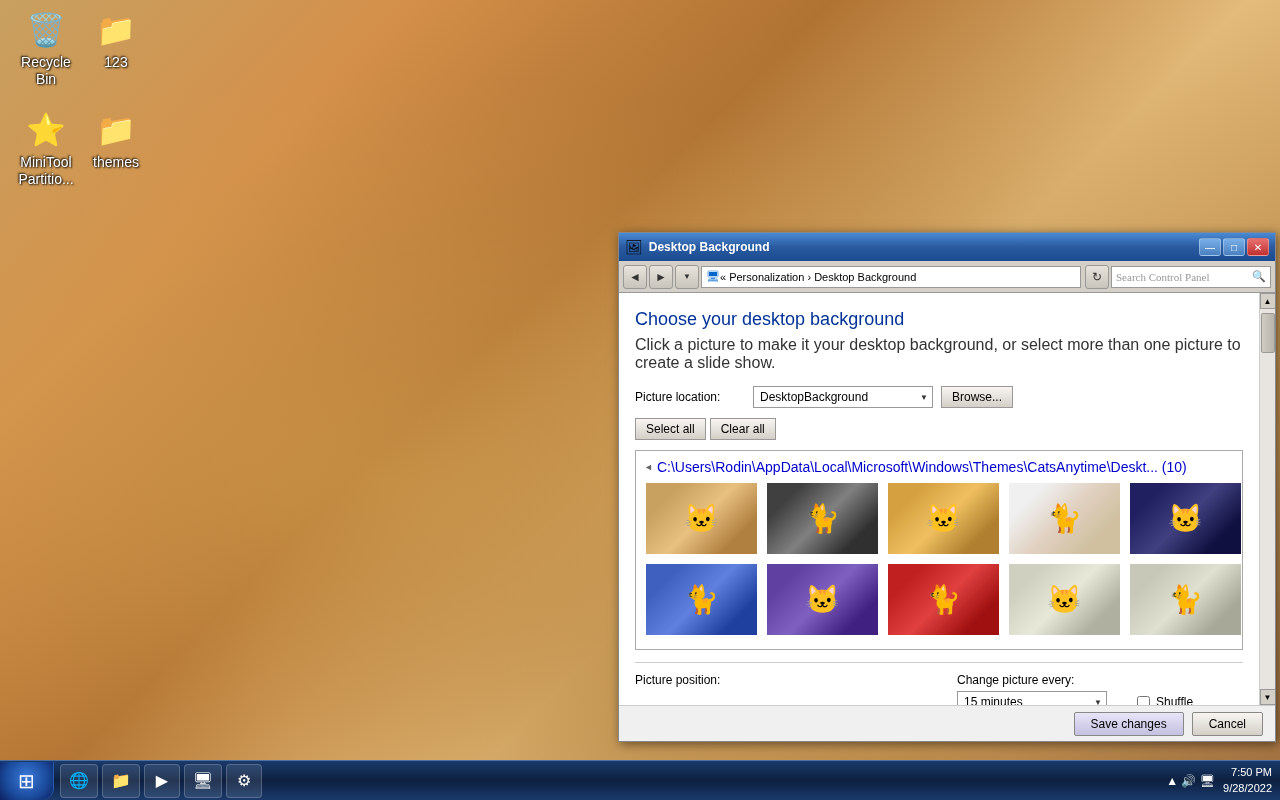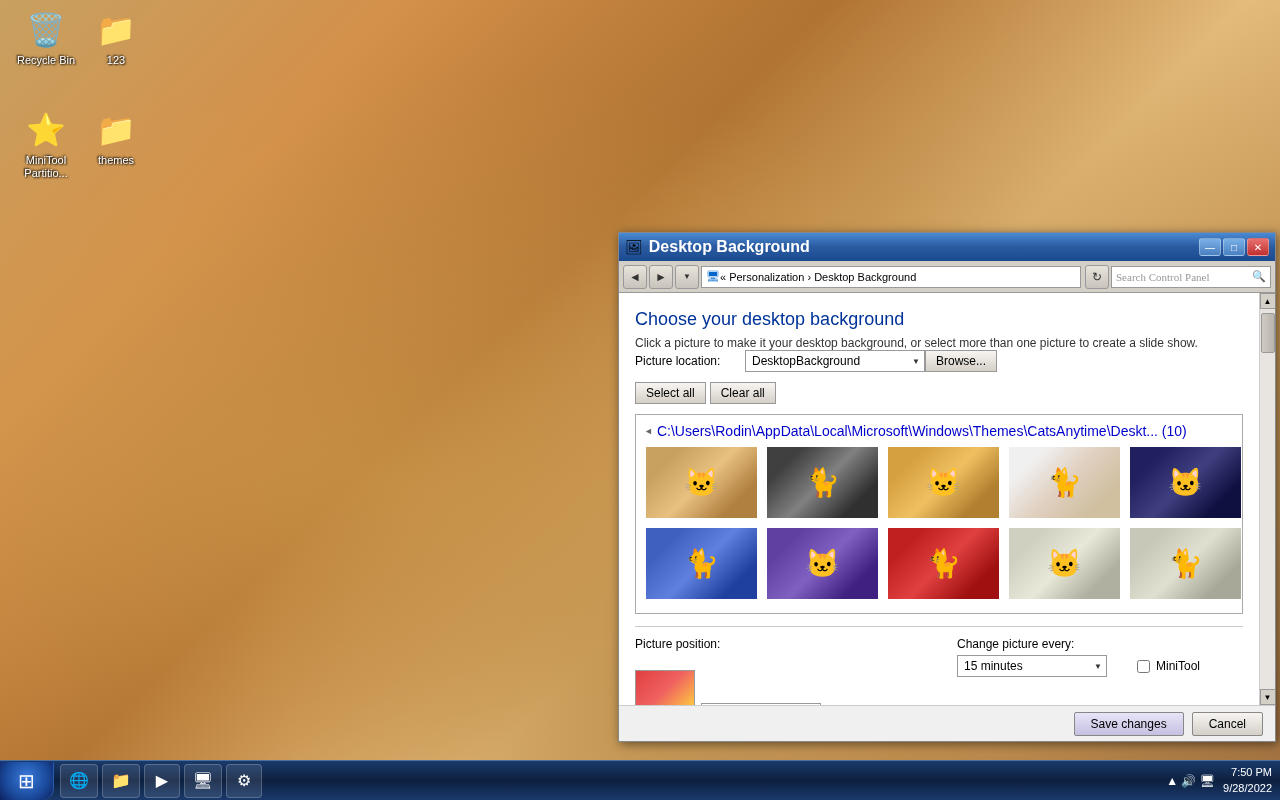--- a/index.html
+++ b/index.html
@@ -46,21 +46,21 @@
       width: 40px;
       height: 40px;
       margin-bottom: 4px;
       display: flex;
       align-items: center;
       justify-content: center;
       font-size: 32px;
     }
     .desktop-icon .icon-label {
       color: white;
-      font-size: 11px;
+      font-size: 14px;
       text-shadow: 1px 1px 2px black, -1px -1px 2px black;
       line-height: 1.2;
     }
 
     #icon-recycle { top: 10px; left: 10px; }
 
     
     #taskbar {
       position: absolute;
       bottom: 0;
@@ -142,21 +142,21 @@
       height: 28px;
       background: linear-gradient(to bottom, #4a8ad4 0%, #2a5aa0 50%, #1a4a90 100%);
       display: flex;
       align-items: center;
       padding: 0 6px;
       flex-shrink: 0;
     }
 
     #title-bar-text {
       color: white;
-      font-size: 16px;
+      font-size: 12px;
       font-weight: bold;
       margin-left: 6px;
       flex: 1;
     }
 
     .title-btn {
       width: 22px;
       height: 18px;
       display: flex;
       align-items: center;
@@ -276,28 +276,30 @@
     }
 
     h1.page-title {
       font-size: 18px;
       font-weight: normal;
       color: #003399;
       margin-bottom: 6px;
     }
 
     .page-subtitle {
-      font-size: 12px;
+      font-size: 16px;
       color: #333;
+      margin-bottom: 14px;
     }
 
     .form-row {
       display: flex;
       align-items: center;
       margin-bottom: 10px;
+      gap: 8px;
     }
 
     .form-label {
       font-size: 12px;
       color: #000;
       min-width: 110px;
     }
 
     .dropdown {
       height: 22px;
@@ -586,21 +588,21 @@
             </div>
 
             <div class="bottom-group">
               <div class="bottom-label">Change picture every:</div>
               <div style="display:flex;align-items:center;gap:10px;">
                 <div class="dropdown" style="min-width:150px;">
                   <span>15 minutes</span>
                 </div>
                 <div class="checkbox-row">
                   <input type="checkbox" style="">
-                  <span>MiniTool</span>
+                  <span>Shuffle</span>
                 </div>
               </div>
             </div>
           </div>
         </div>
 
       </div>
 
       <div id="scrollbar">
         <div class="scroll-arrow">▲</div>

